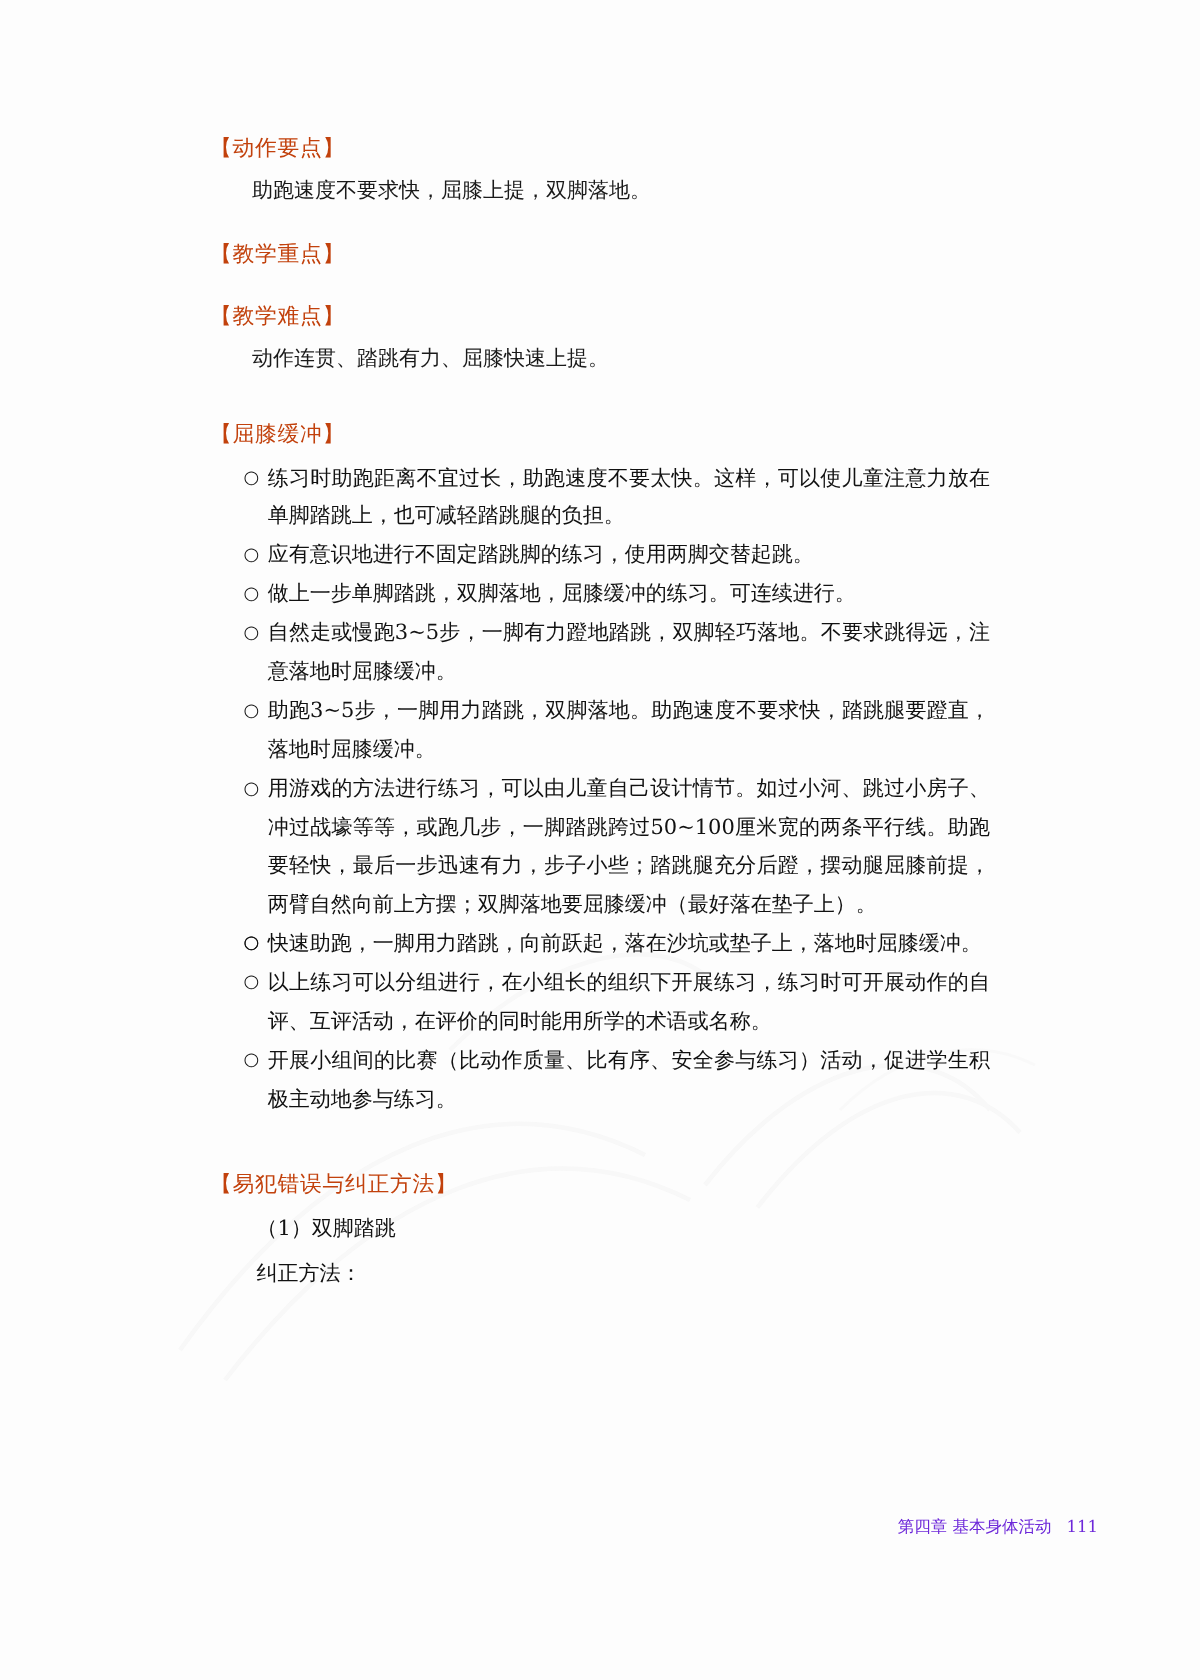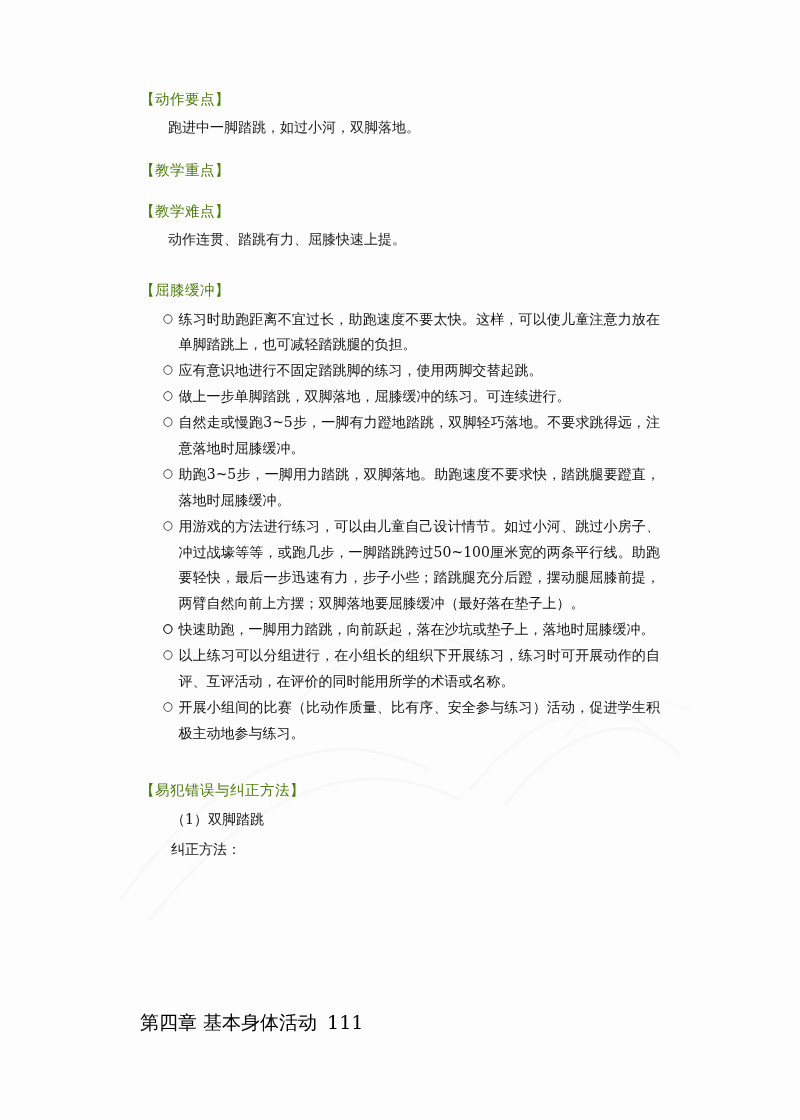--- a/index.html
+++ b/index.html
@@ -37,21 +37,21 @@
     left: 140px;
     top: 88px;
     width: 520px;
   }
   .section {
     margin-bottom: 18px;
   }
   .heading {
     font-size: 14.5px;
     line-height: 1.6;
-    color: #4d7c0f;
+    color: #c2410c;
     letter-spacing: 0.5px;
     margin-bottom: 4px;
   }
   .para {
     font-size: 14px;
     line-height: 1.85;
     text-indent: 2em;
     margin: 0;
     color: #1a1a1a;
   }
@@ -81,22 +81,23 @@
     font-size: 14px;
     line-height: 1.95;
     text-indent: 2em;
     margin: 3px;
   }
   .footer {
     position: absolute;
     left: 140px;
     right: 68px;
     top: 1010px;
-    font-size: 19px;
-    color: #000000;
+    text-align: right;
+    font-size: 11px;
+    color: #6d28d9;
   }
   .footer .chap {
     margin-right: 10px;
   }
   .footer .pagenum {
     font-family: "DejaVu Serif", "Liberation Serif", serif;
   }
 </style>
 </head>
 <body>
@@ -113,21 +114,21 @@
     </g>
     <g stroke="#9a9a9a" stroke-width="2" fill="none" opacity="0.4">
       <path d="M560 740 C 600 700, 650 690, 690 710"></path>
     </g>
   </svg>
 
   <div class="content">
 
     <div class="section">
       <div class="heading">【动作要点】</div>
-      <p class="para">跑进中一脚踏跳，如过小河，双脚落地。</p>
+      <p class="para">助跑速度不要求快，屈膝上提，双脚落地。</p>
     </div>
 
     <div class="section">
       <div class="heading">【教学重点】</div>
     </div>
 
     <div class="section">
       <div class="heading">【教学难点】</div>
       <p class="para">动作连贯、踏跳有力、屈膝快速上提。</p>
     </div>

